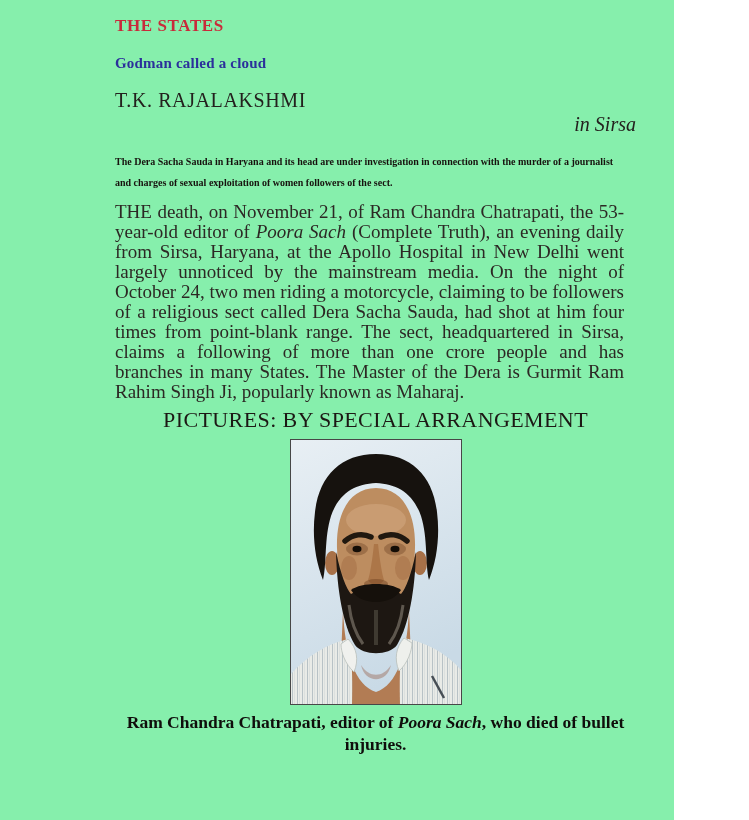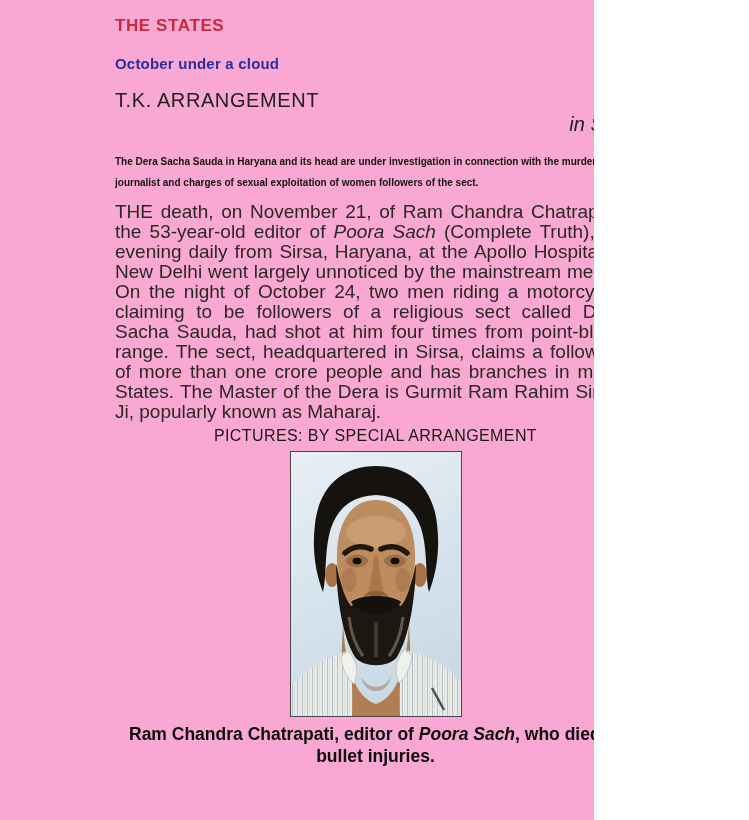--- a/index.html
+++ b/index.html
@@ -1,21 +1,21 @@
 <!DOCTYPE html>
 <html style="--section-red: #c82a3a; --kicker-blue: #2b2f9b;"><head>
 <meta charset="utf-8">
 <style>
   html, body { margin: 0; padding: 0; background: #ffffff; }
   .page {
     position: relative;
-    width: 594px;
+    width: 674px;
     height: 820px;
-    background: #f9a8d4;
-    font-family: Liberation Sans, sans-serif;
+    background: #86efac;
+    font-family: Liberation Serif, serif;
     overflow: hidden;
   }
   .content {
     position: absolute;
     left: 115px;
     top: 16px;
     width: 521px;
   }
   .section-label {
     color: var(--section-red, #c82a3a);
@@ -54,21 +54,21 @@
   }
   .bodytext {
     font-size: 19px;
     line-height: 20px;
     text-align: justify;
     color: #2c2824;
     margin: 9px 12px 0 0;
   }
   .bodytext i, .caption i { font-style: italic; }
   .credit {
-    font-size: 16px;
+    font-size: 22px;
     text-align: center;
     color: #1c1814;
     letter-spacing: 0.4px;
     margin-top: 5px;
   }
   .photo-figure {
     width: 170px;
     height: 264px;
     margin: 6px auto 0 auto;
     border: 1px solid #474747;
@@ -86,23 +86,23 @@
   }
 </style>
 </head>
 <body>
 
 <div class="page">
   <div class="content">
 
     <h2 class="section-label">THE STATES</h2>
 
-    <h3 class="kicker">October under a cloud</h3>
+    <h3 class="kicker">Godman called a cloud</h3>
 
-    <div class="byline">T.K. ARRANGEMENT</div>
+    <div class="byline">T.K. RAJALAKSHMI</div>
     <div class="dateline">in Sirsa</div>
 
     <p class="standfirst">The Dera Sacha Sauda in Haryana and its head are under investigation in connection with the murder of a journalist and charges of sexual exploitation of women followers of the sect.</p>
 
     <p class="bodytext"><span>THE death, on November 21, of Ram Chandra Chatrapati, the 53-year-old editor of </span><i>Poora Sach</i><span> (Complete Truth), an evening daily from Sirsa, Haryana, at the Apollo Hospital in New Delhi went largely unnoticed by the mainstream media. On the night of October 24, two men riding a motorcycle, claiming to be followers of a religious sect called Dera Sacha Sauda, had shot at him four times from point-blank range. The sect, headquartered in Sirsa, claims a following of more than one crore people and has branches in many States. The Master of the Dera is Gurmit Ram Rahim Singh Ji, popularly known as Maharaj.</span></p>
 
     <div class="credit">PICTURES: BY SPECIAL ARRANGEMENT</div>
 
     <figure class="photo-figure">
       <svg viewBox="0 0 170 264" width="170" height="264" xmlns="http://www.w3.org/2000/svg">

